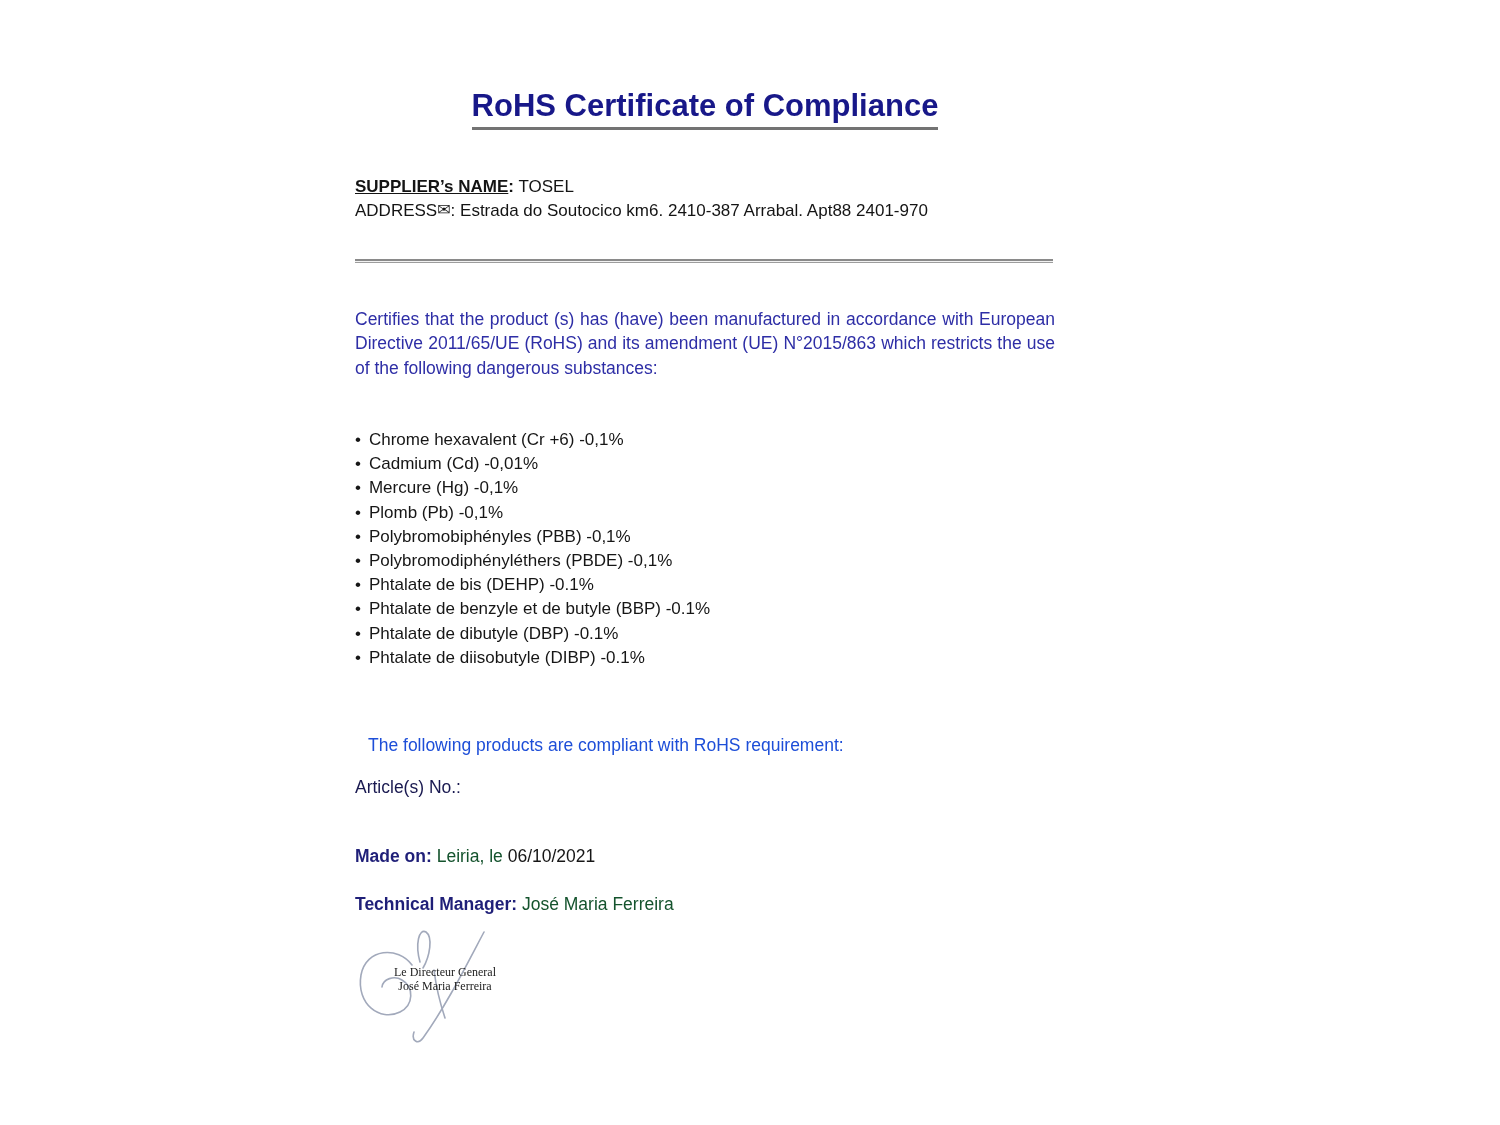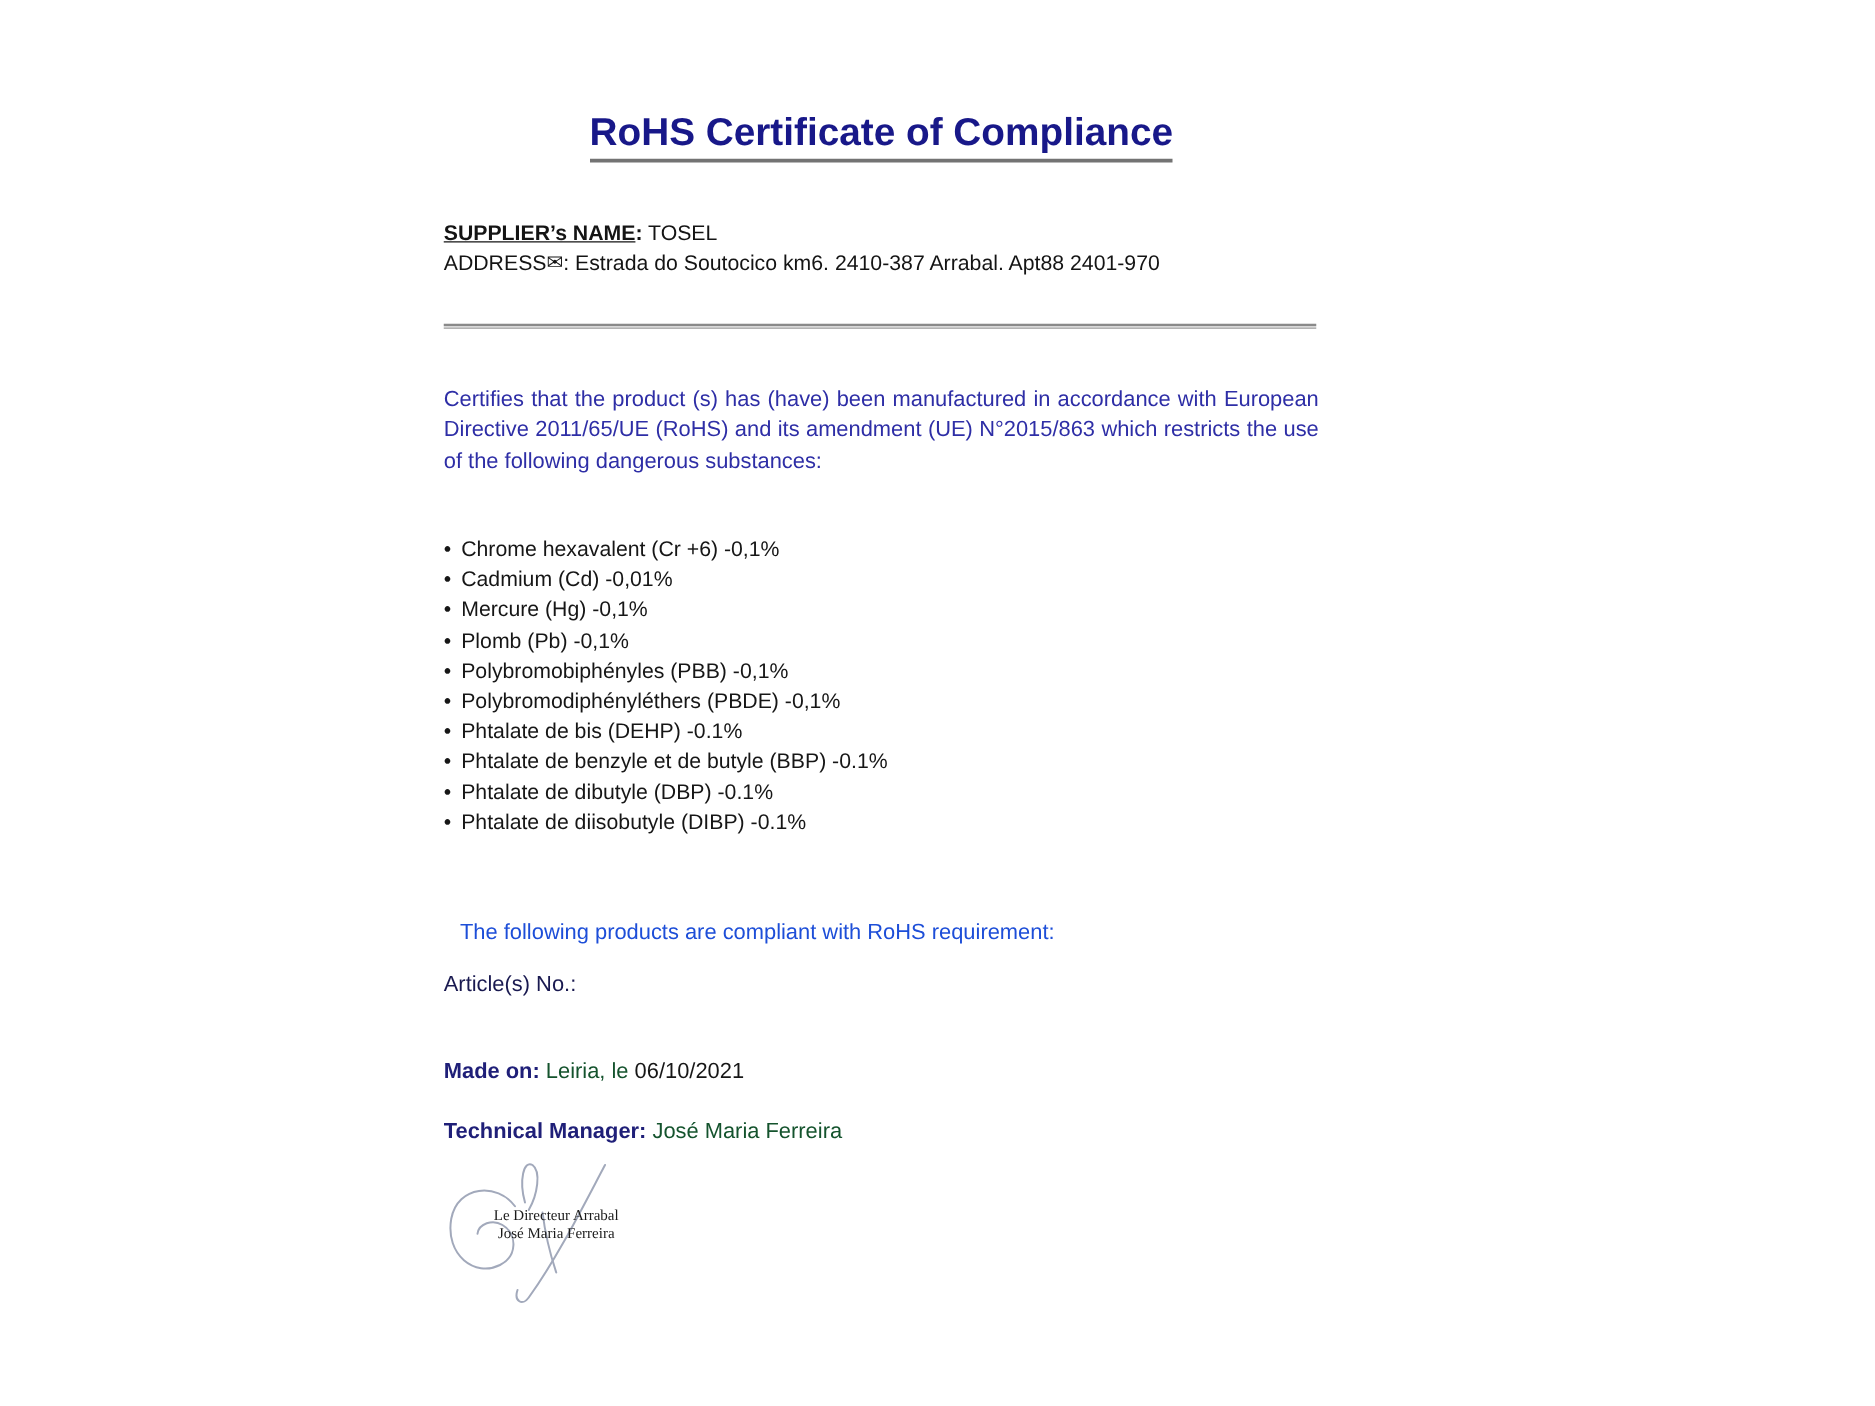--- a/index.html
+++ b/index.html
@@ -105,17 +105,17 @@
 
   <svg class="sig-svg" viewBox="0 0 170 135">
     <g fill="none" stroke="#98a0b4" stroke-width="1.6" stroke-linecap="round" opacity="0.9">
       <path d="M62,45 C48,26 16,28 11,55 C6,84 30,102 50,92 C64,85 64,67 52,60 C44,55 33,59 32,67"></path>
       <path d="M70,42 C65,24 69,8 76,12 C83,17 80,36 73,48"></path>
       <path d="M134,12 C116,46 96,86 73,118 C68,125 61,121 64,112"></path>
       <path d="M84,50 C86,66 90,83 95,98"></path>
     </g>
   </svg>
   <div class="sig-text">
-    <div>Le Directeur Arrabal</div>
+    <div>Le Directeur General</div>
     <div>José Maria Ferreira</div>
   </div>
 
 </div>
 
 </body></html>

